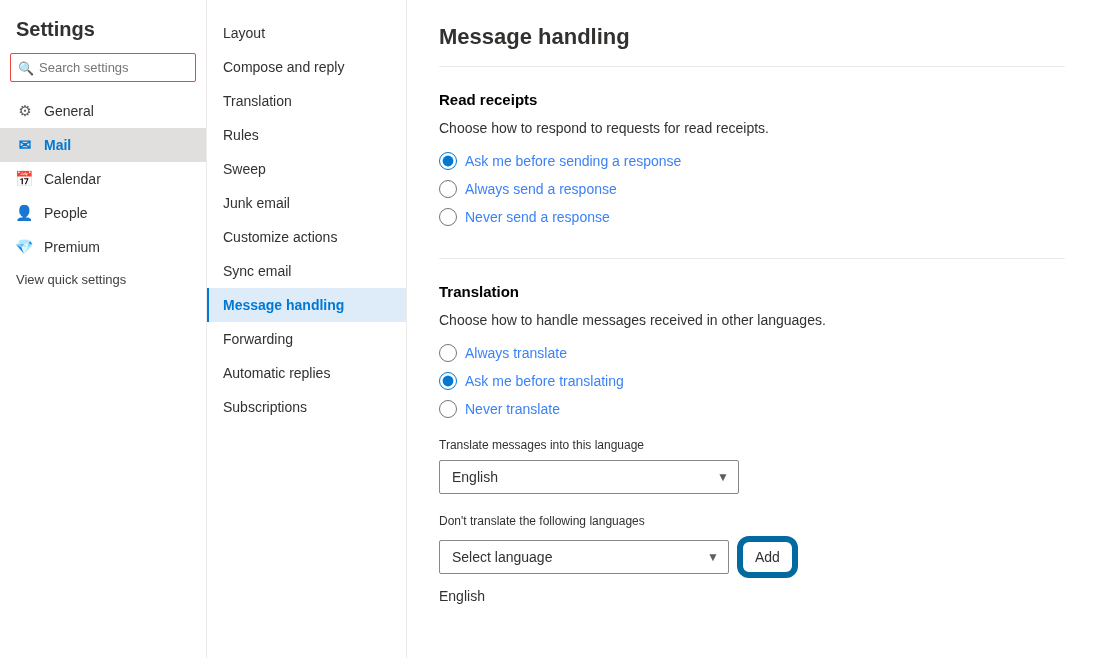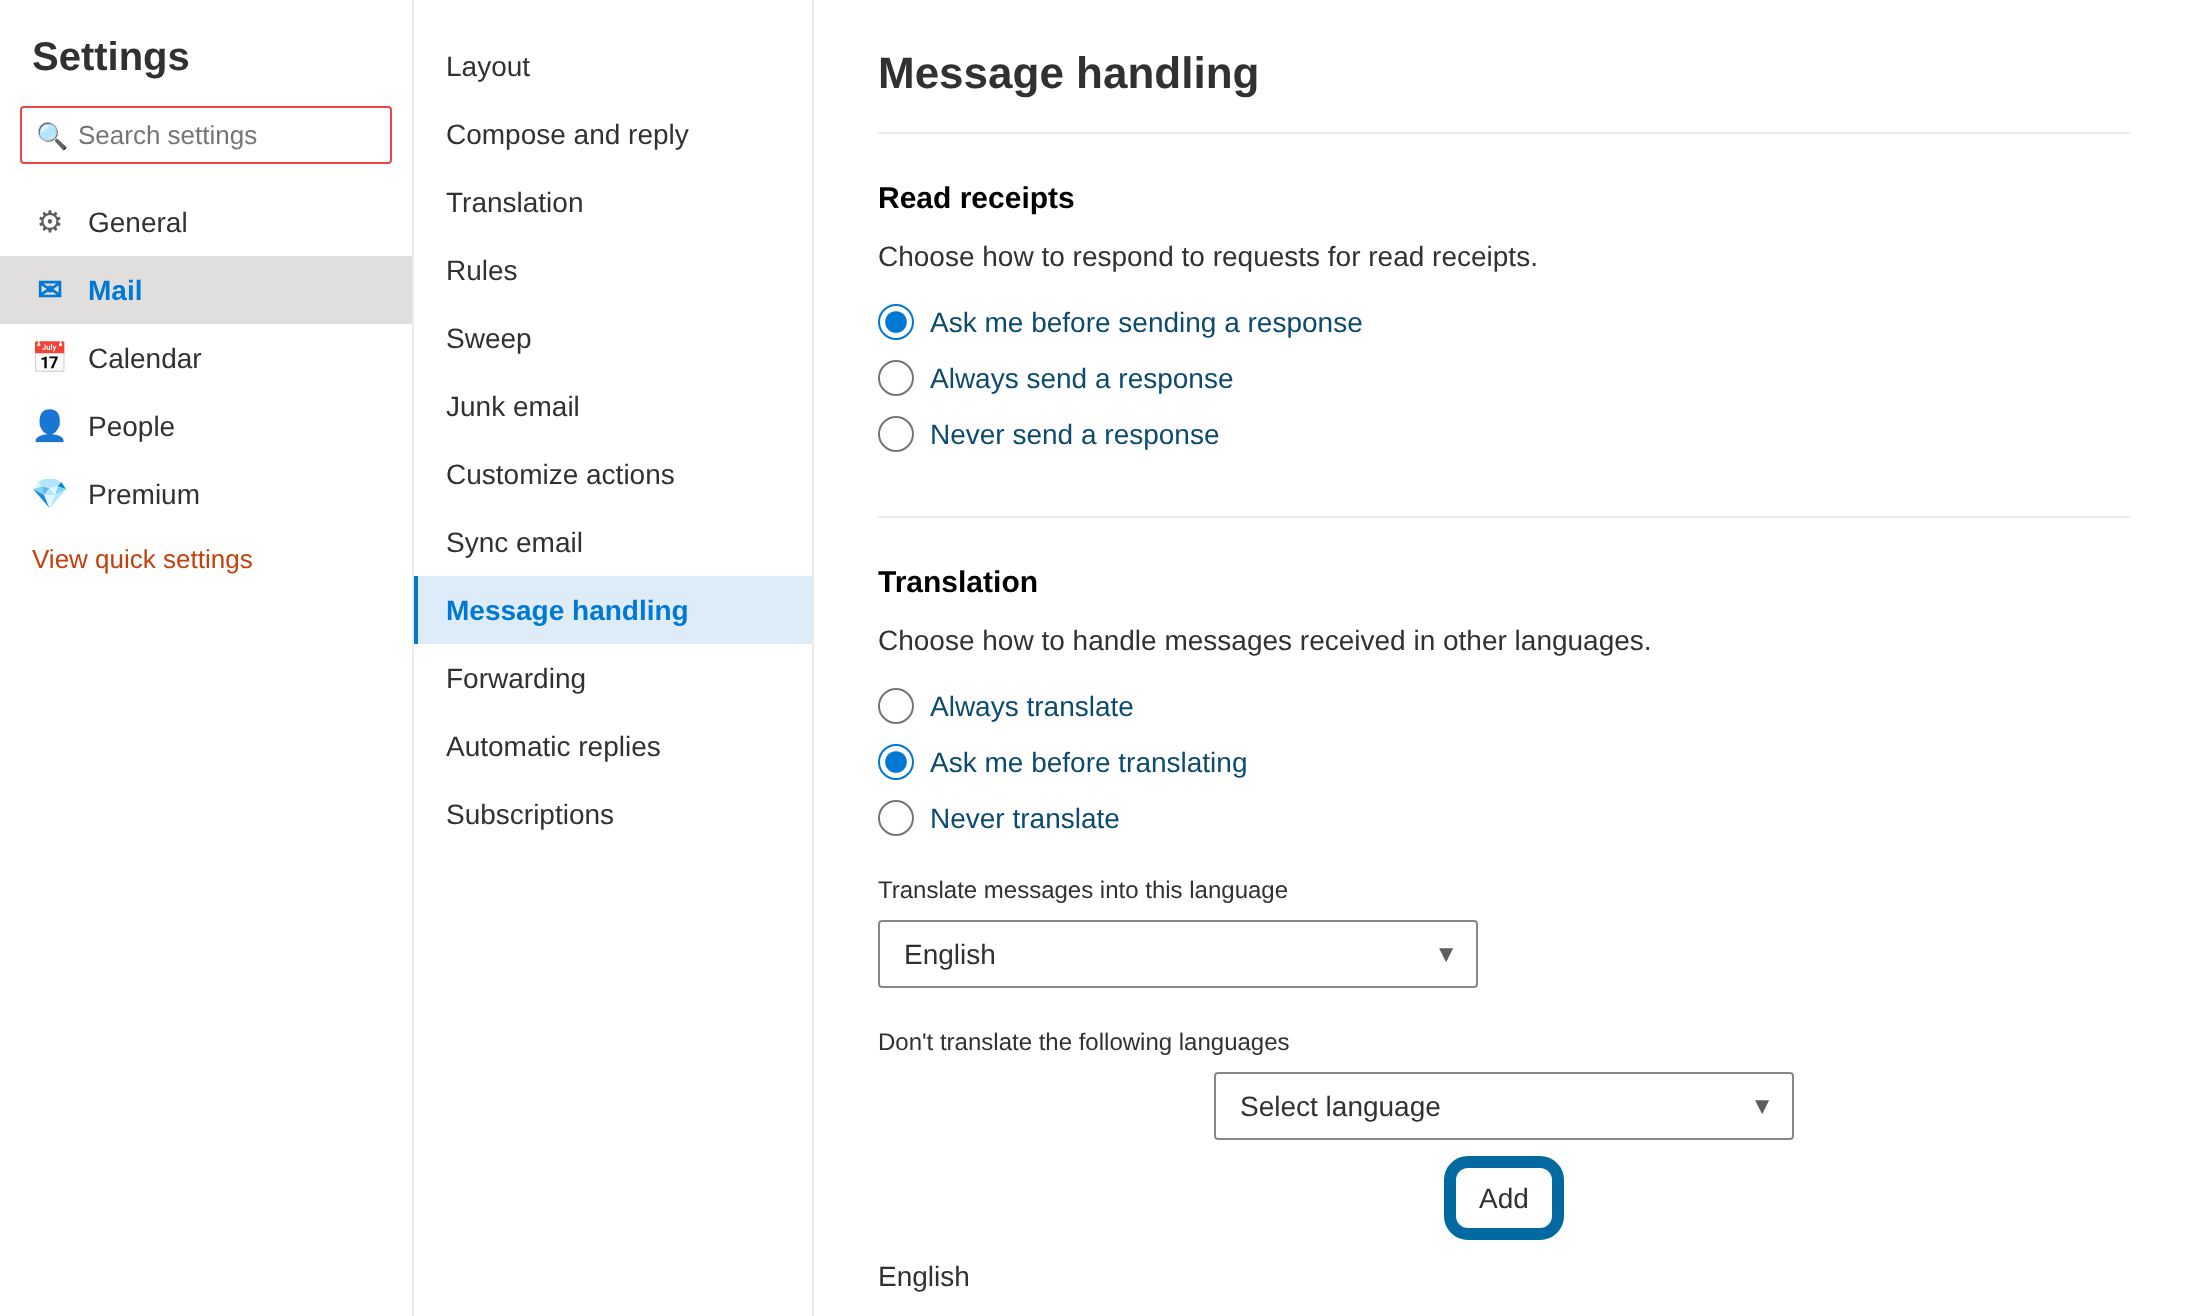--- a/index.html
+++ b/index.html
@@ -90,21 +90,21 @@
     .nav-item.active .nav-icon {
       color: #0078d4;
     }
 
     .nav-item.active .nav-label {
       color: #0078d4;
     }
 
     .view-quick-settings {
       padding: 8px 16px;
-      color: #c2410c;
+      color: #404040;
       cursor: pointer;
       font-size: 13px;
       text-decoration: none;
       display: block;
       margin-bottom: 10px;
     }
 
     
     .mid-nav {
       width: 200px;
@@ -178,21 +178,21 @@
 
     .radio-item input[type="radio"] {
       width: 18px;
       height: 18px;
       accent-color: #0078d4;
       cursor: pointer;
     }
 
     .radio-label {
       font-size: 14px;
-      color: #0c4a6e;
+      color: #3b82f6;
     }
 
     .divider {
       border: none;
       border-top: 1px solid #edebe9;
       margin: 24px 0;
     }
 
     .form-group {
       margin-bottom: 20px;
@@ -232,21 +232,20 @@
       transform: translateY(-50%);
       pointer-events: none;
       color: #605e5c;
       font-size: 12px;
     }
 
     .dont-translate-row {
       display: flex;
       gap: 8px;
       align-items: center;
-      flex-direction: column;
     }
 
     .dont-translate-select {
       width: 290px;
     }
 
     .add-button {
       padding: 7px 12px;
       background: #fff;
       border: 6px solid #0369a1;

